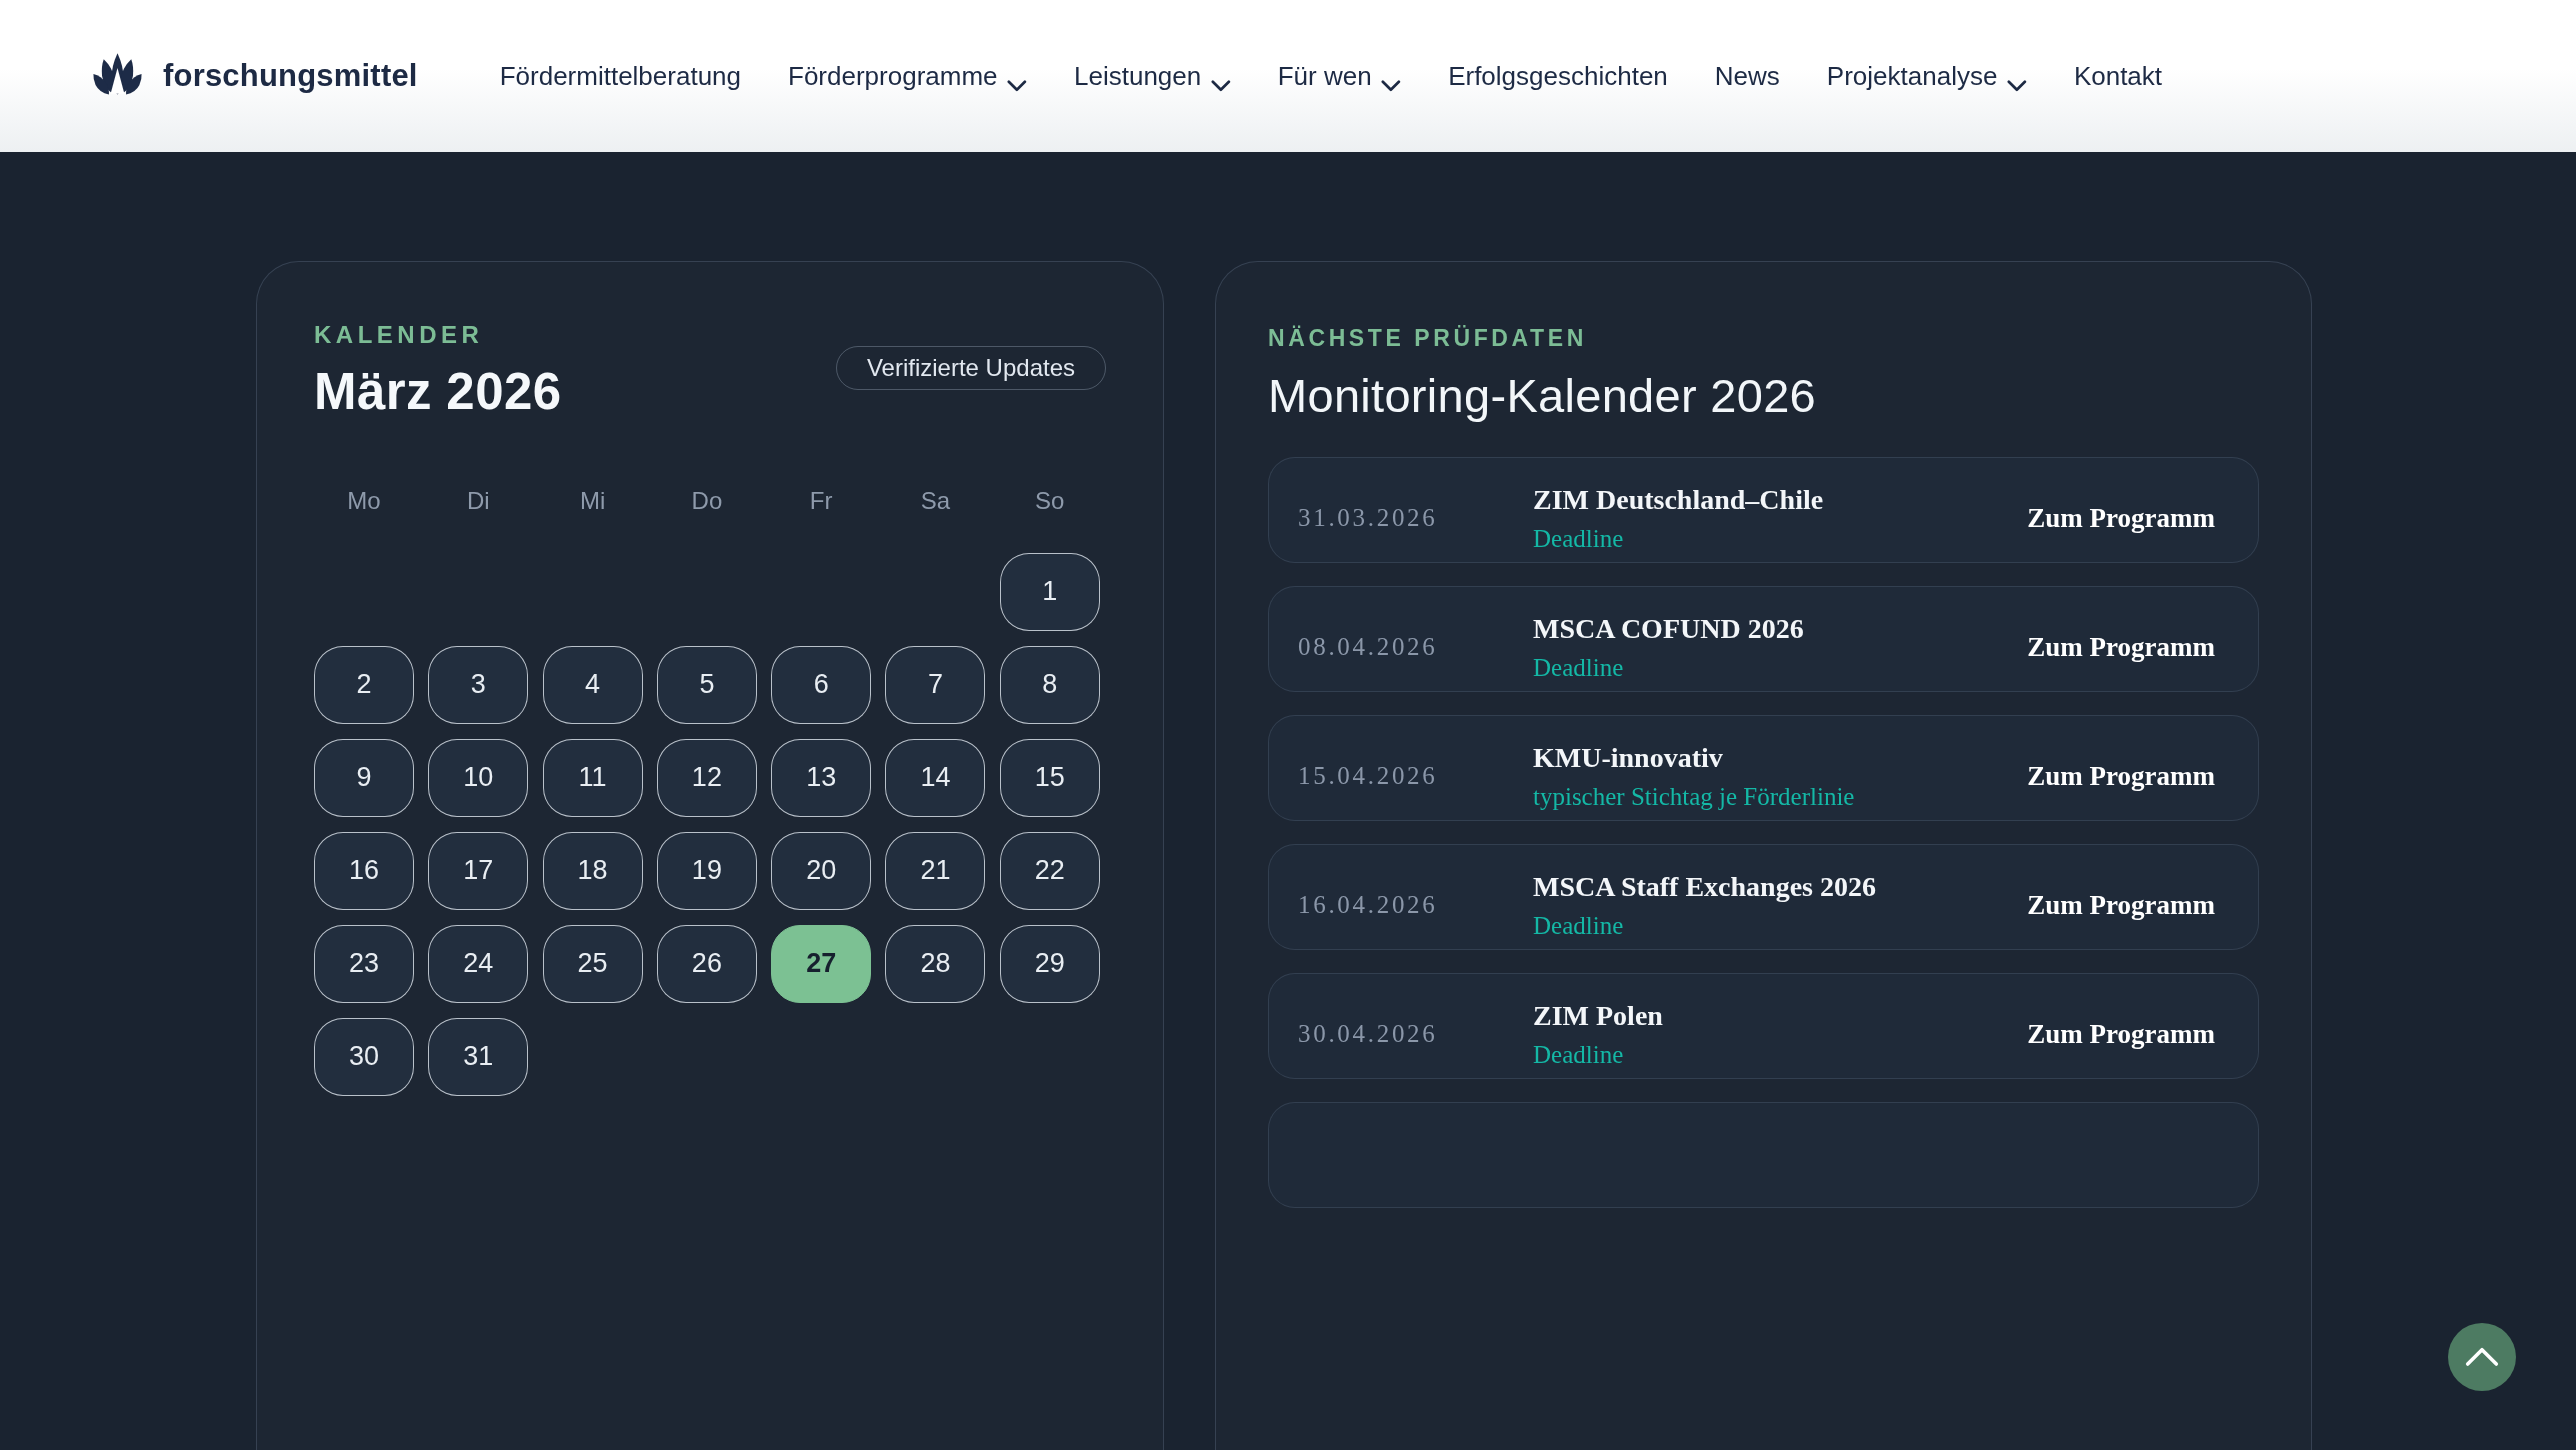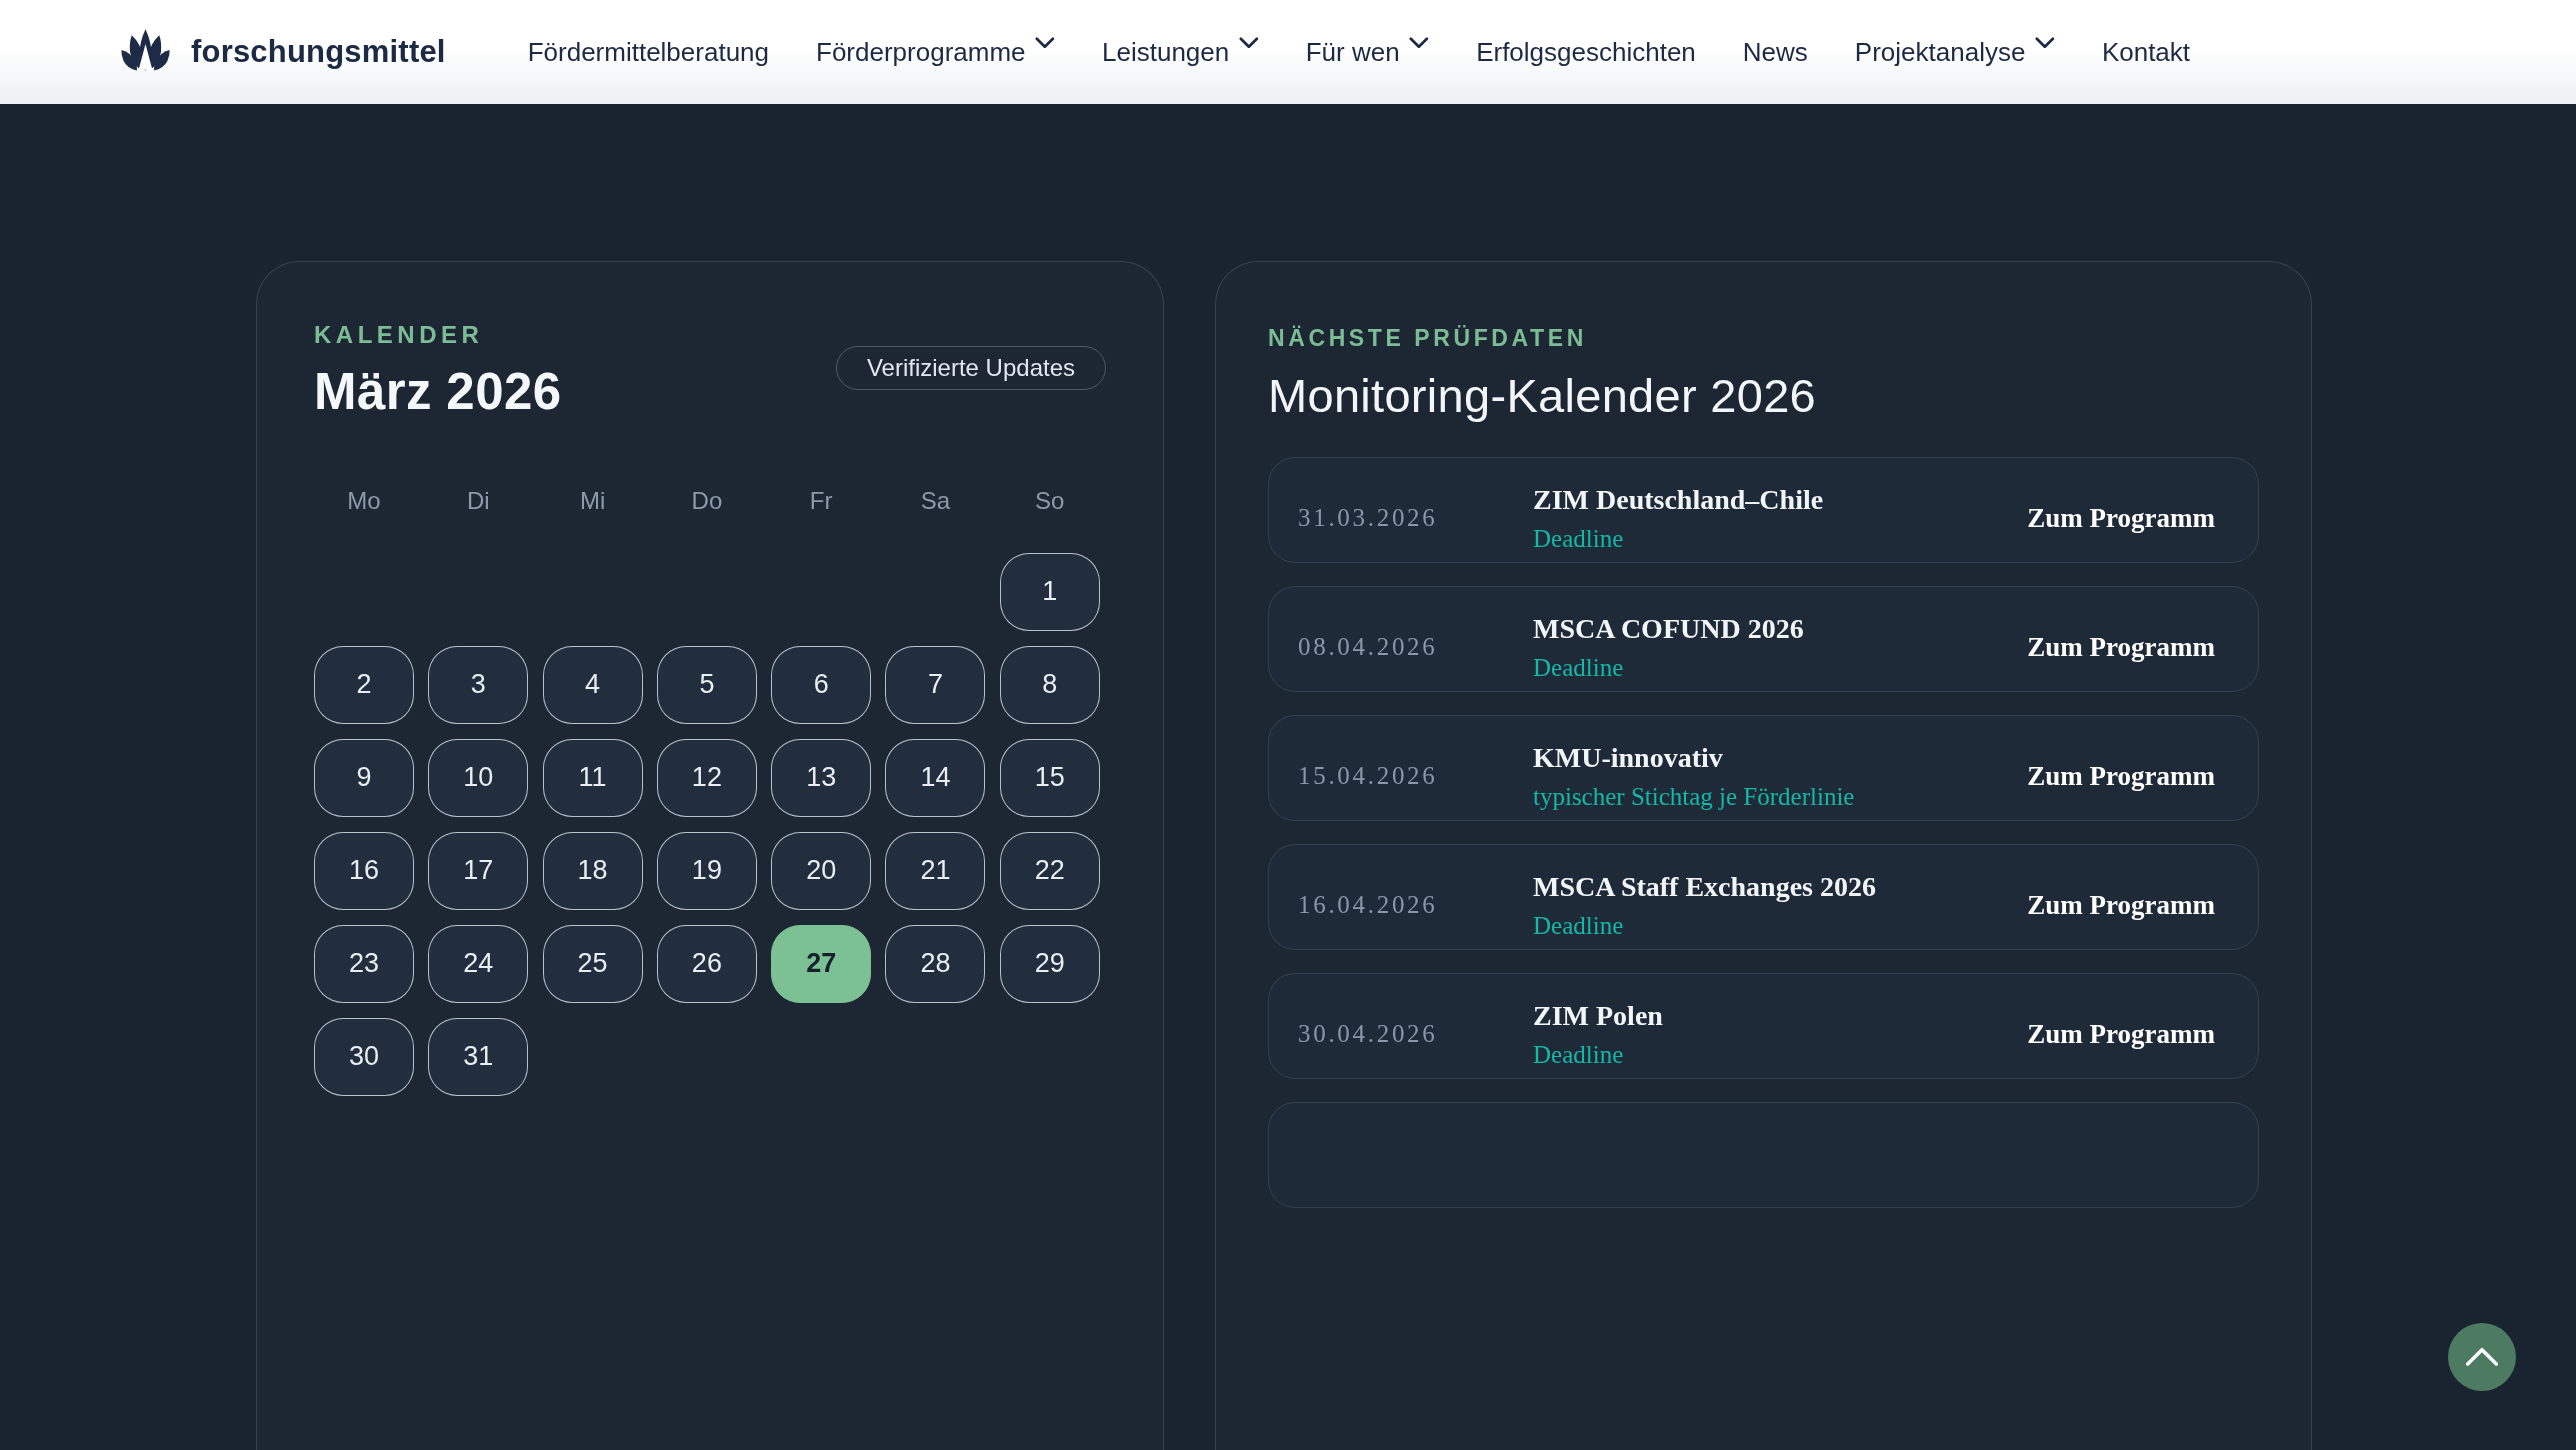--- a/index.html
+++ b/index.html
@@ -5,29 +5,29 @@
   * { margin:0; padding:0; box-sizing:border-box; }
   html,body { width:2576px; height:1450px; overflow:hidden; }
   body {
     font-family:"Liberation Sans", sans-serif;
     background:var(--page-bg,#1A2330);
     position:relative;
   }
 
   
   .navbar {
-    position:absolute; top:0; left:0; width:2576px; height:104px;
+    position:absolute; top:0; left:0; width:2576px; height:152px;
     background:linear-gradient(180deg,#ffffff 45%,#edf0f2 100%);
-    display:flex; align-items:center; padding:0 118px; z-index:10;
+    display:flex; align-items:center; padding:0 90px; z-index:10;
   }
   .brand { display:flex; align-items:center; gap:18px; cursor:pointer; }
   .brand svg { width:55px; height:55px; display:block; }
   .brand-name { font-size:31px; font-weight:700; color:#1d2a44; letter-spacing:0.2px; }
   .nav-links { display:flex; align-items:center; gap:47px; margin-left:82px; }
-  .nav-item { display:flex; align-items:flex-start; gap:9.8px; font-size:26px; font-weight:500;
+  .nav-item { display:flex; align-items:flex-end; gap:9.8px; font-size:26px; font-weight:500;
               color:#1d2a44; cursor:pointer; white-space:nowrap; }
   .nav-item .chev svg { width:19.7px; height:11.6px; display:block; }
 
   
   .card {
     position:absolute; top:261px; height:1343px;
     border:1.8px solid rgba(128,148,175,0.25);
     border-radius:43px;
     background:rgba(255,255,255,0.015);
   }

